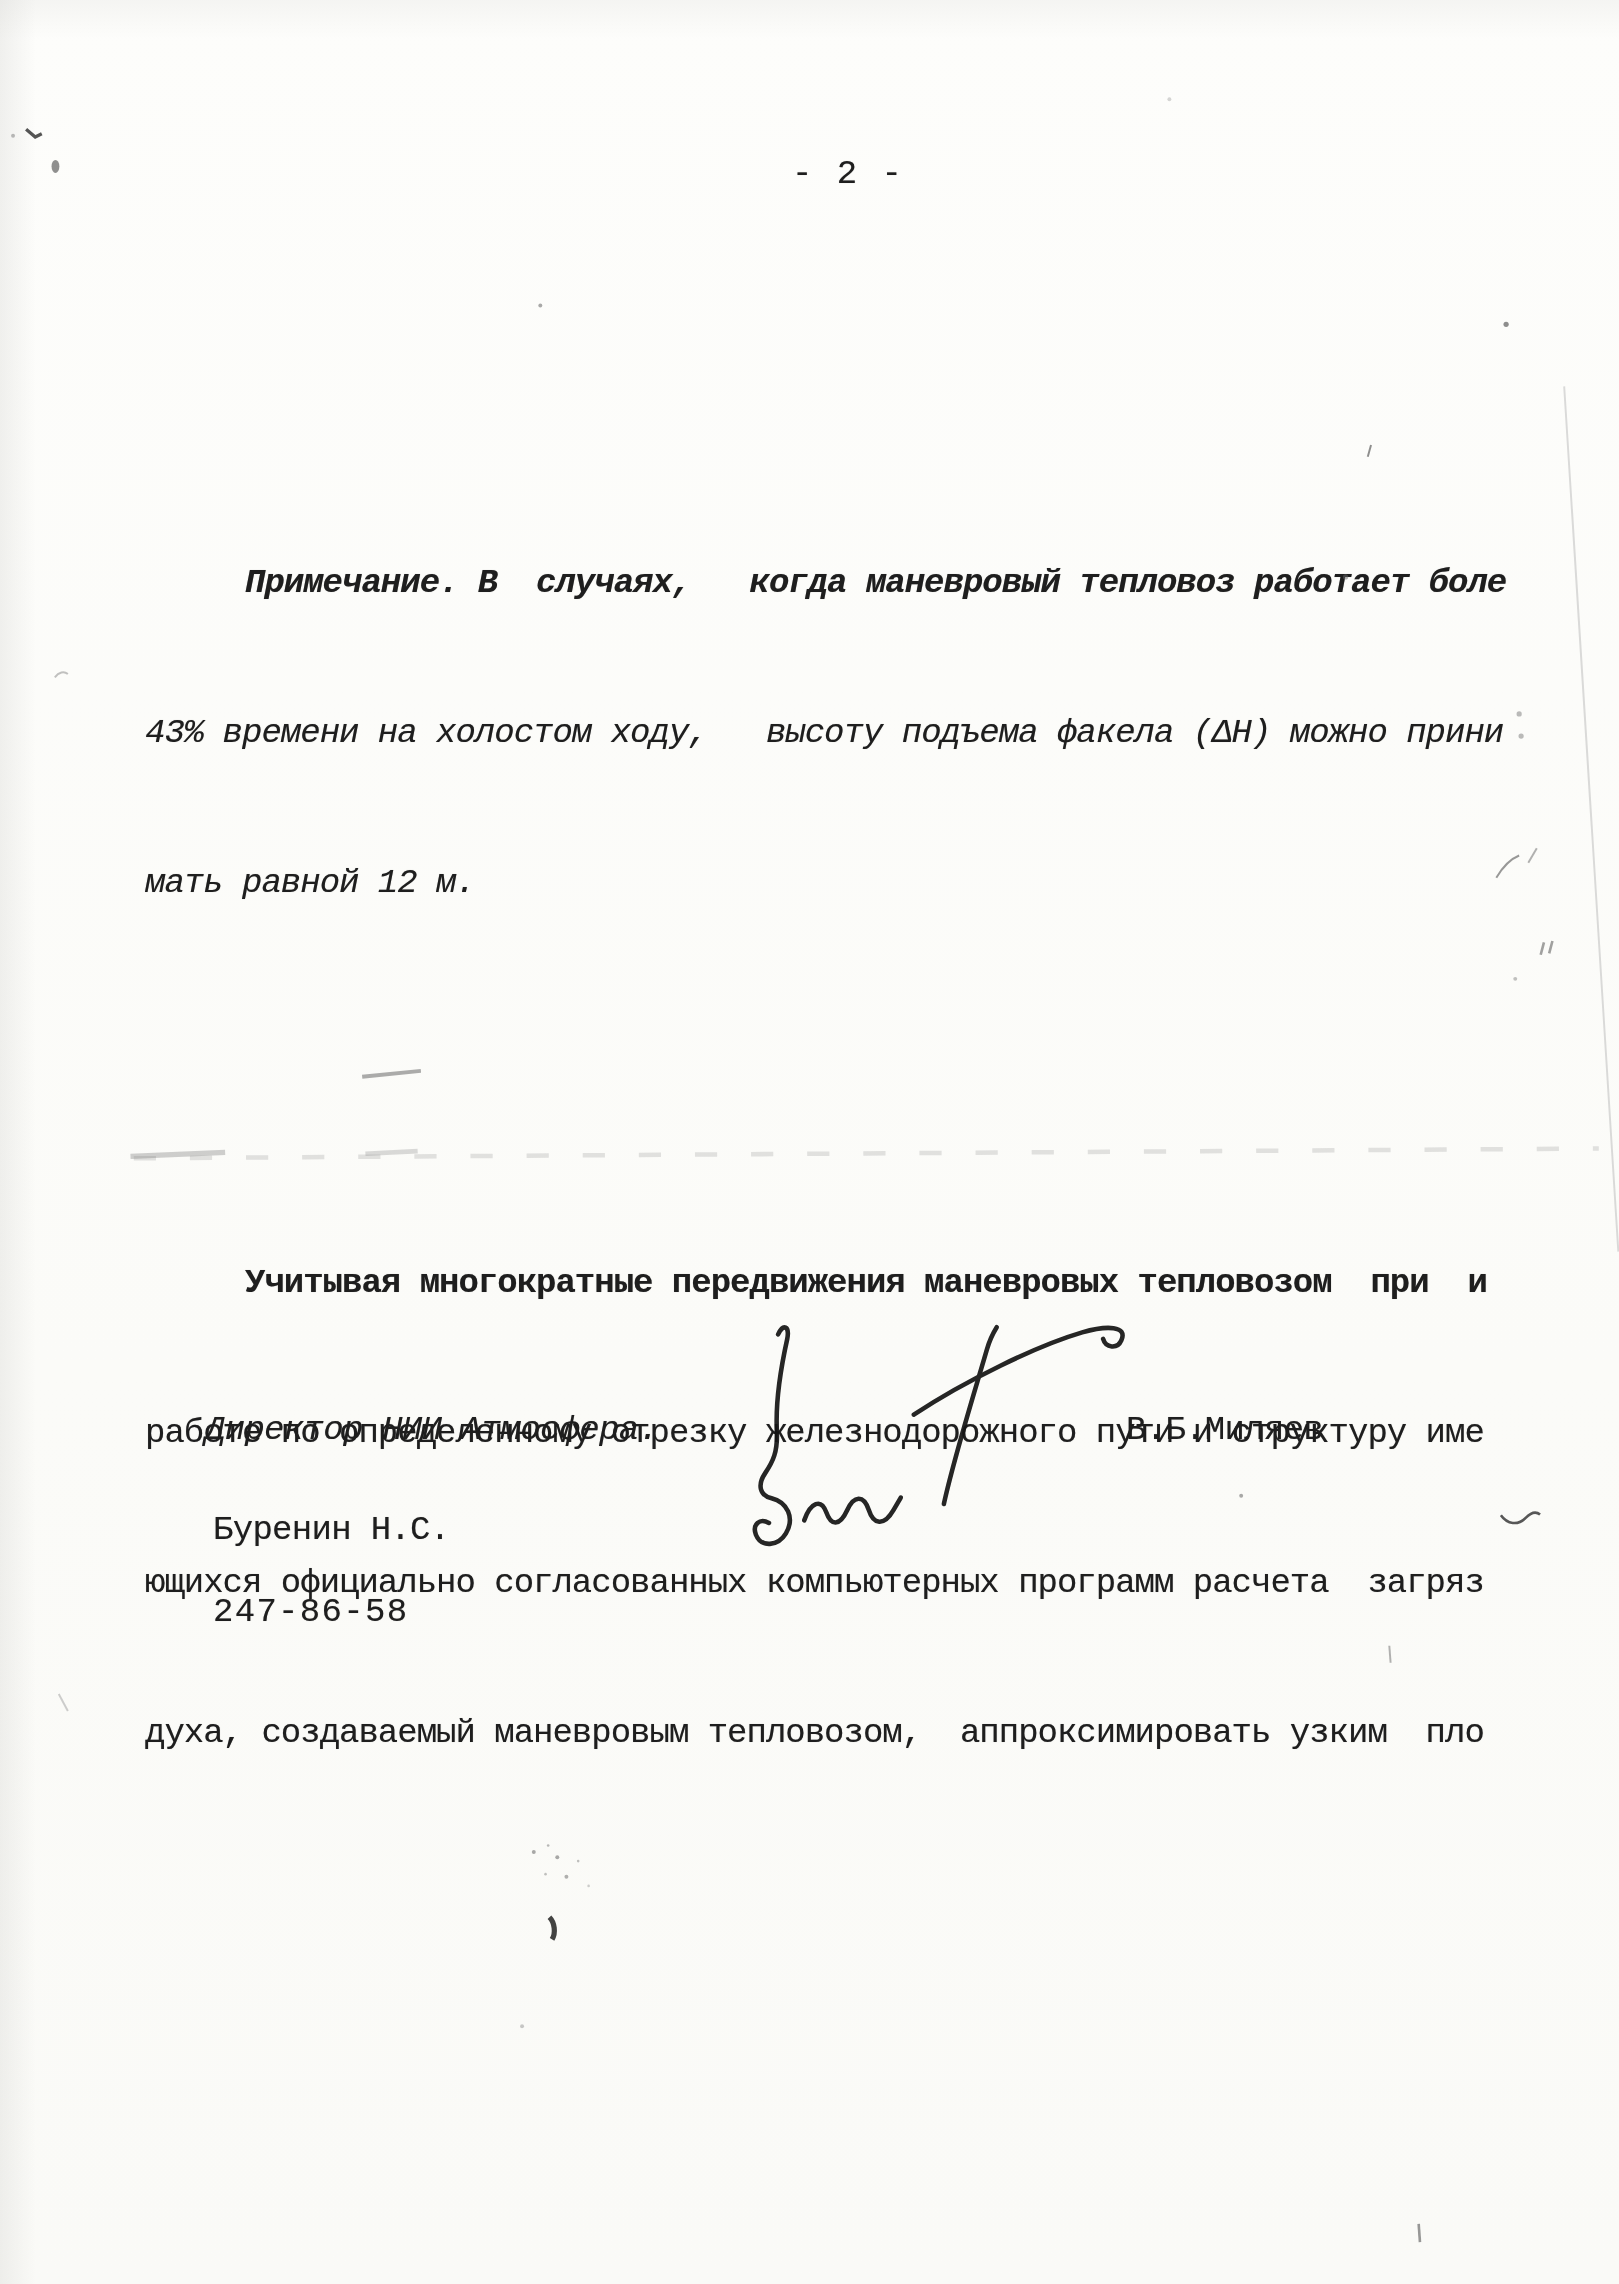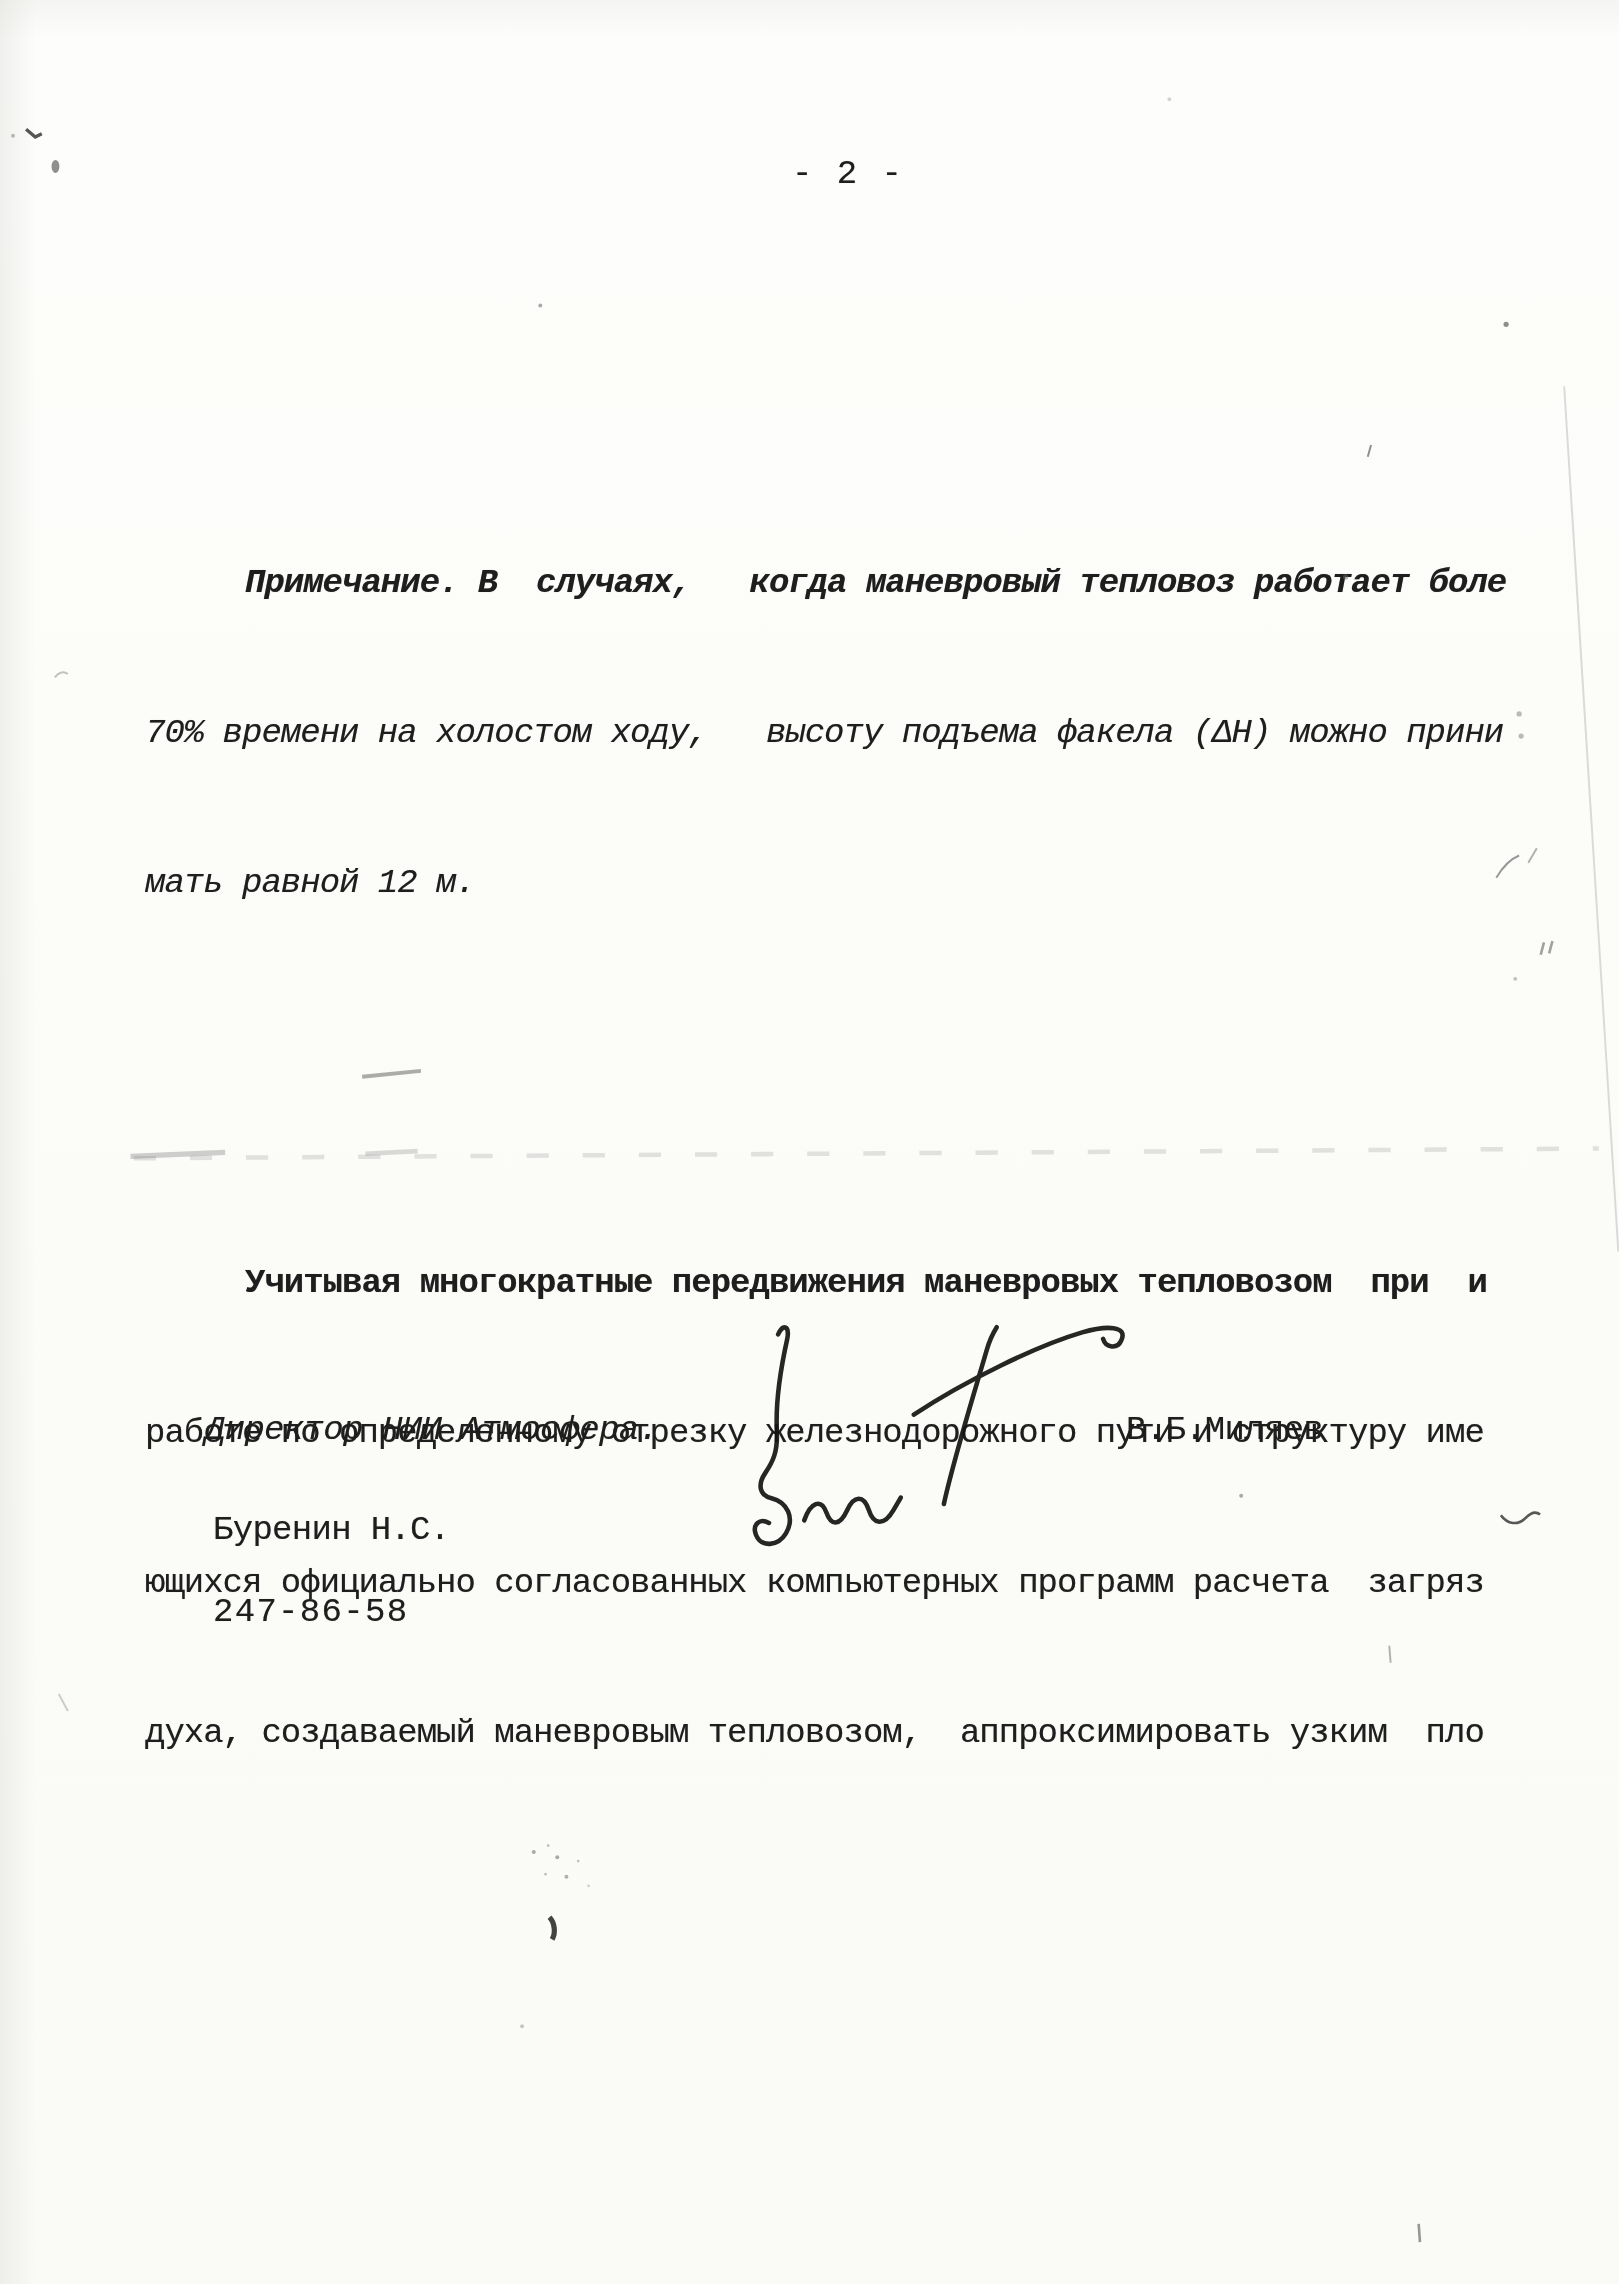--- a/index.html
+++ b/index.html
@@ -41,21 +41,21 @@
 <body>
 
 <div class="page">
 
   <div class="page-number tw">- 2 -</div>
 
   <div class="doc-text tw">
 
     <div class="para italic">
       <div class="line indent">Примечание. В  случаях,   когда маневровый тепловоз работает боле</div>
-      <div class="line">70% времени на холостом ходу,   высоту подъема факела (ΔН) можно прини</div>
+      <div class="line">43% времени на холостом ходу,   высоту подъема факела (ΔН) можно прини</div>
       <div class="line">мать равной 12 м.</div>
     </div>
 
     <div class="para">
       <div class="line indent">Учитывая многократные передвижения маневровых тепловозом  при  и</div>
       <div class="line">работе по определенному отрезку железнодорожного пути и структуру име</div>
       <div class="line">ющихся официально согласованных компьютерных программ расчета  загряз</div>
       <div class="line">духа, создаваемый маневровым тепловозом,  аппроксимировать узким  пло</div>
       
       

